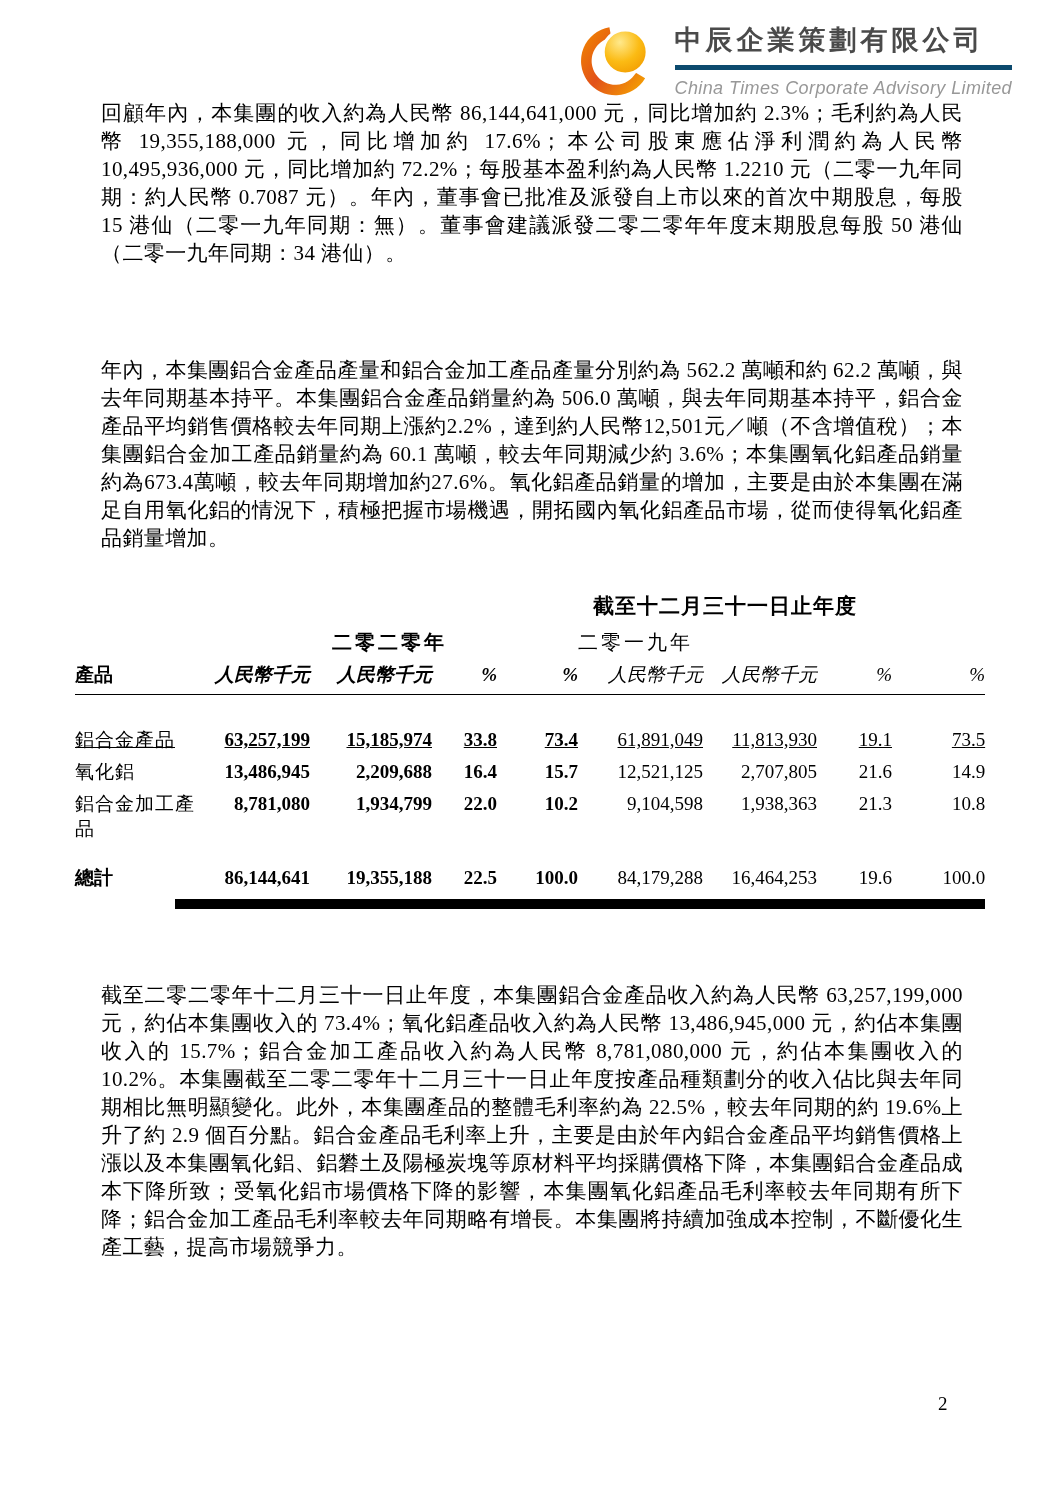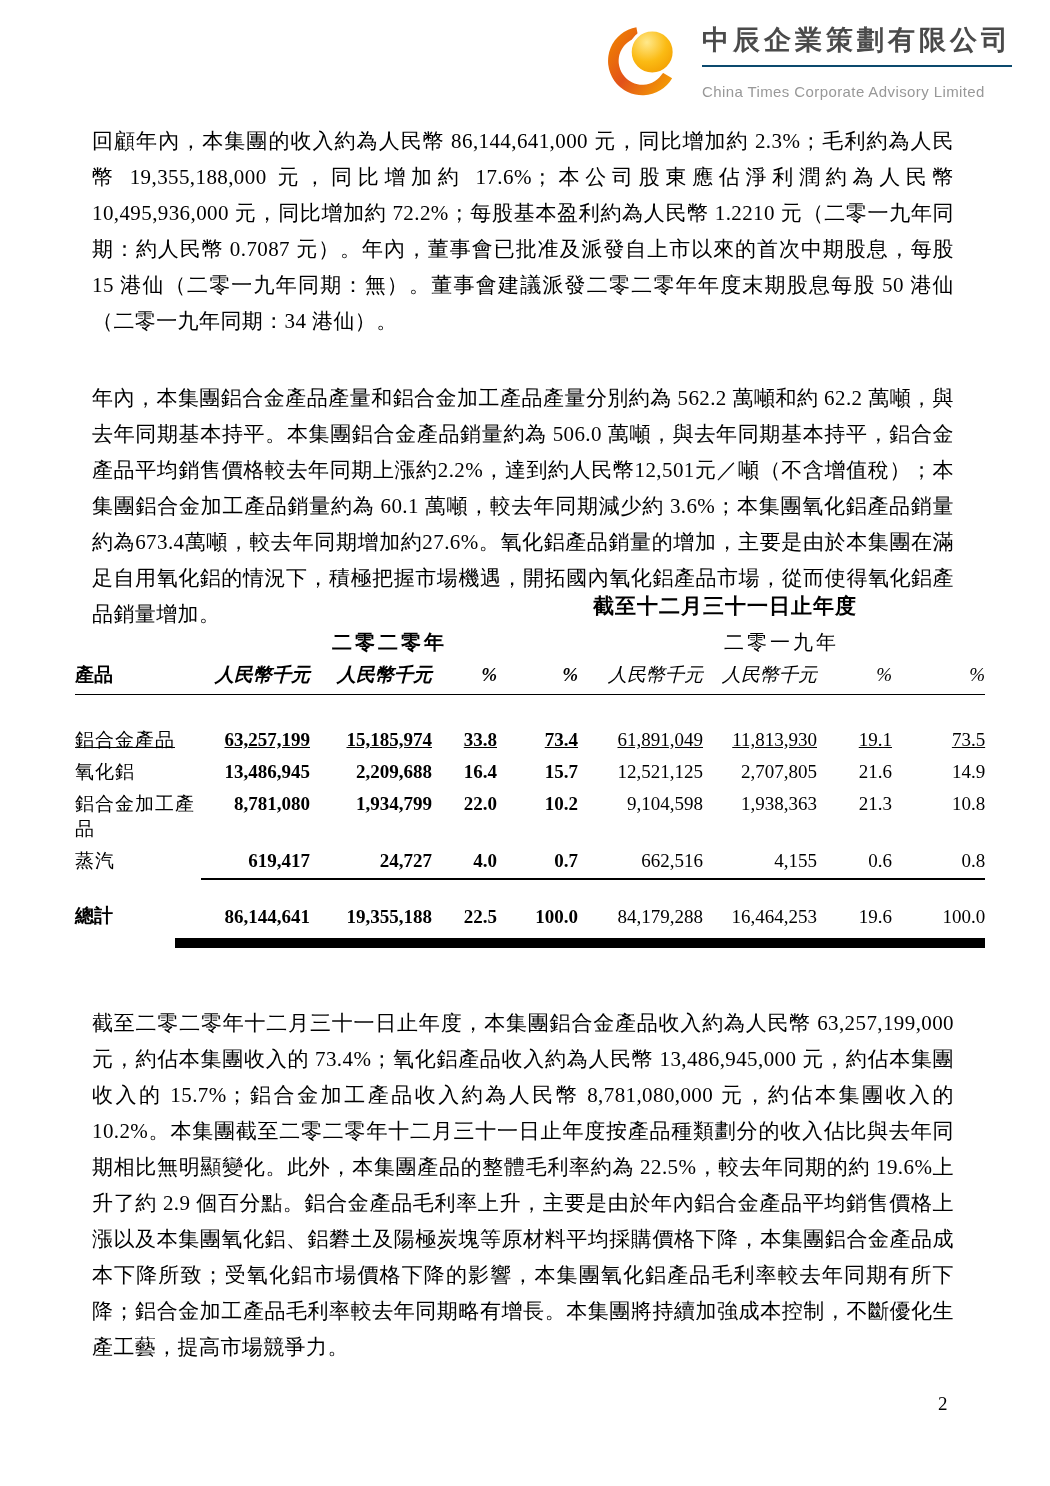--- a/index.html
+++ b/index.html
@@ -10,49 +10,48 @@
     margin:0 auto;
     font-family:"Liberation Serif","DejaVu Serif",serif;
     color:#000;
     overflow:hidden;
   }
 
   
   .logo{position:absolute;top:22px;right:38px;display:flex;align-items:center;gap:14px;}
   .logo-mark{width:88px;height:72px;flex:0 0 auto;}
   .logo-text{display:flex;flex-direction:column;font-family:"Liberation Sans",sans-serif;}
-  .logo-zh{font-size:27px;font-weight:600;color:#4a4a4a;letter-spacing:4px;padding-bottom:7px;border-bottom:2px solid #0c4a6e;white-space:nowrap;}
-  .logo-en{font-size:15px;color:#989898;margin-top:16px;letter-spacing:0.4px;white-space:nowrap;}
+  .logo-zh{font-size:27px;font-weight:600;color:#4a4a4a;letter-spacing:4px;padding-bottom:7px;border-bottom:5px solid #0c4a6e;white-space:nowrap;}
+  .logo-en{font-size:18px;color:#989898;margin-top:8px;letter-spacing:0.4px;white-space:nowrap;font-style:italic;}
 
   
   .para{
-    position:absolute;left:92px;width:862px;
-    font-size:21px;line-height:36px;
+    position:absolute;left:101px;width:862px;
+    font-size:21px;line-height:28px;
     text-align:justify;
     letter-spacing:0.4px;
-    margin-top:24px;
   }
   #p1{top:99px;}
   #p2{top:356px;}
   #p3{top:981px;}
 
   
   .fin-table{
     position:absolute;left:75px;top:594px;width:910px;
     border-collapse:collapse;table-layout:fixed;
     font-size:19px;line-height:25px;
   }
   .fin-table td{padding:0;vertical-align:top;overflow:visible;white-space:nowrap;}
   .num{text-align:right;}
   .b{font-weight:bold;}
   .it{font-style:italic;}
 
   .r-title td{font-weight:bold;font-size:21px;letter-spacing:1px;padding-left:518px;height:36px;}
   .y20{text-align:center;padding-right:6px;font-weight:bold;font-size:20px;letter-spacing:3px;}
-  .y19{text-align:center;padding-right:32px;font-size:20px;letter-spacing:3px;}
+  .y19{text-align:left;padding-right:32px;font-size:20px;letter-spacing:3px;}
   .r-year td{height:32px;}
   .r-head td{height:30px;}
   .r-unit td{border-bottom:1.5px solid #000;padding-bottom:7px;}
   .pname{letter-spacing:1px;white-space:normal !important;}
   .r-data td{padding-top:7px;}
   .r-data.first td{padding-top:32px;text-decoration:underline;}
   .r-steam td:not(:first-child){border-bottom:2px solid #000;padding-bottom:5px;}
   .r-total td{padding-top:24px;padding-bottom:2px;}
   .bar{height:10px;background:#000;margin-left:100px;margin-top:7px;}
 
@@ -155,31 +154,20 @@
       <td class="num b">8,781,080</td>
       <td class="num b">1,934,799</td>
       <td class="num b">22.0</td>
       <td class="num b">10.2</td>
       <td class="num">9,104,598</td>
       <td class="num">1,938,363</td>
       <td class="num">21.3</td>
       <td class="num">10.8</td>
     </tr>
 
-    <tr class="r-data r-steam">
-      <td class="pname">蒸汽</td>
-      <td class="num b">619,417</td>
-      <td class="num b">24,727</td>
-      <td class="num b">4.0</td>
-      <td class="num b">0.7</td>
-      <td class="num">662,516</td>
-      <td class="num">4,155</td>
-      <td class="num">0.6</td>
-      <td class="num">0.8</td>
-    </tr>
 
     <tr class="r-total">
       <td class="b">總計</td>
       <td class="num b">86,144,641</td>
       <td class="num b">19,355,188</td>
       <td class="num b">22.5</td>
       <td class="num b">100.0</td>
       <td class="num">84,179,288</td>
       <td class="num">16,464,253</td>
       <td class="num">19.6</td>

